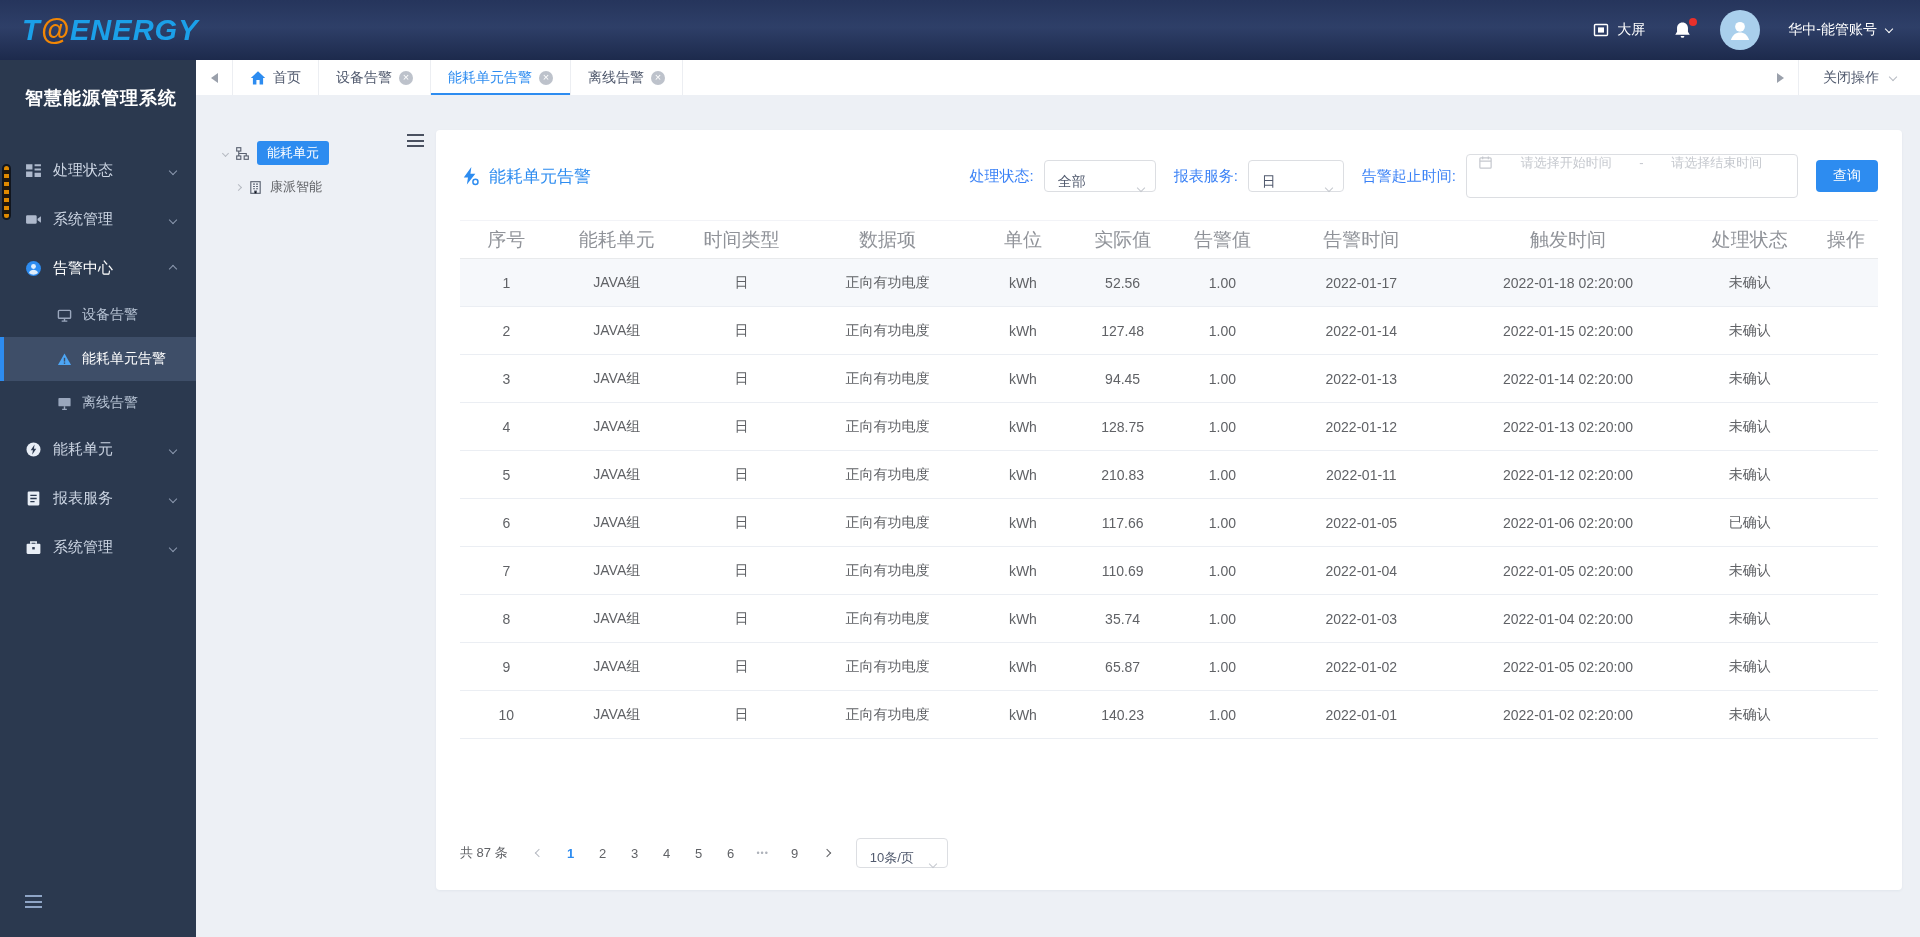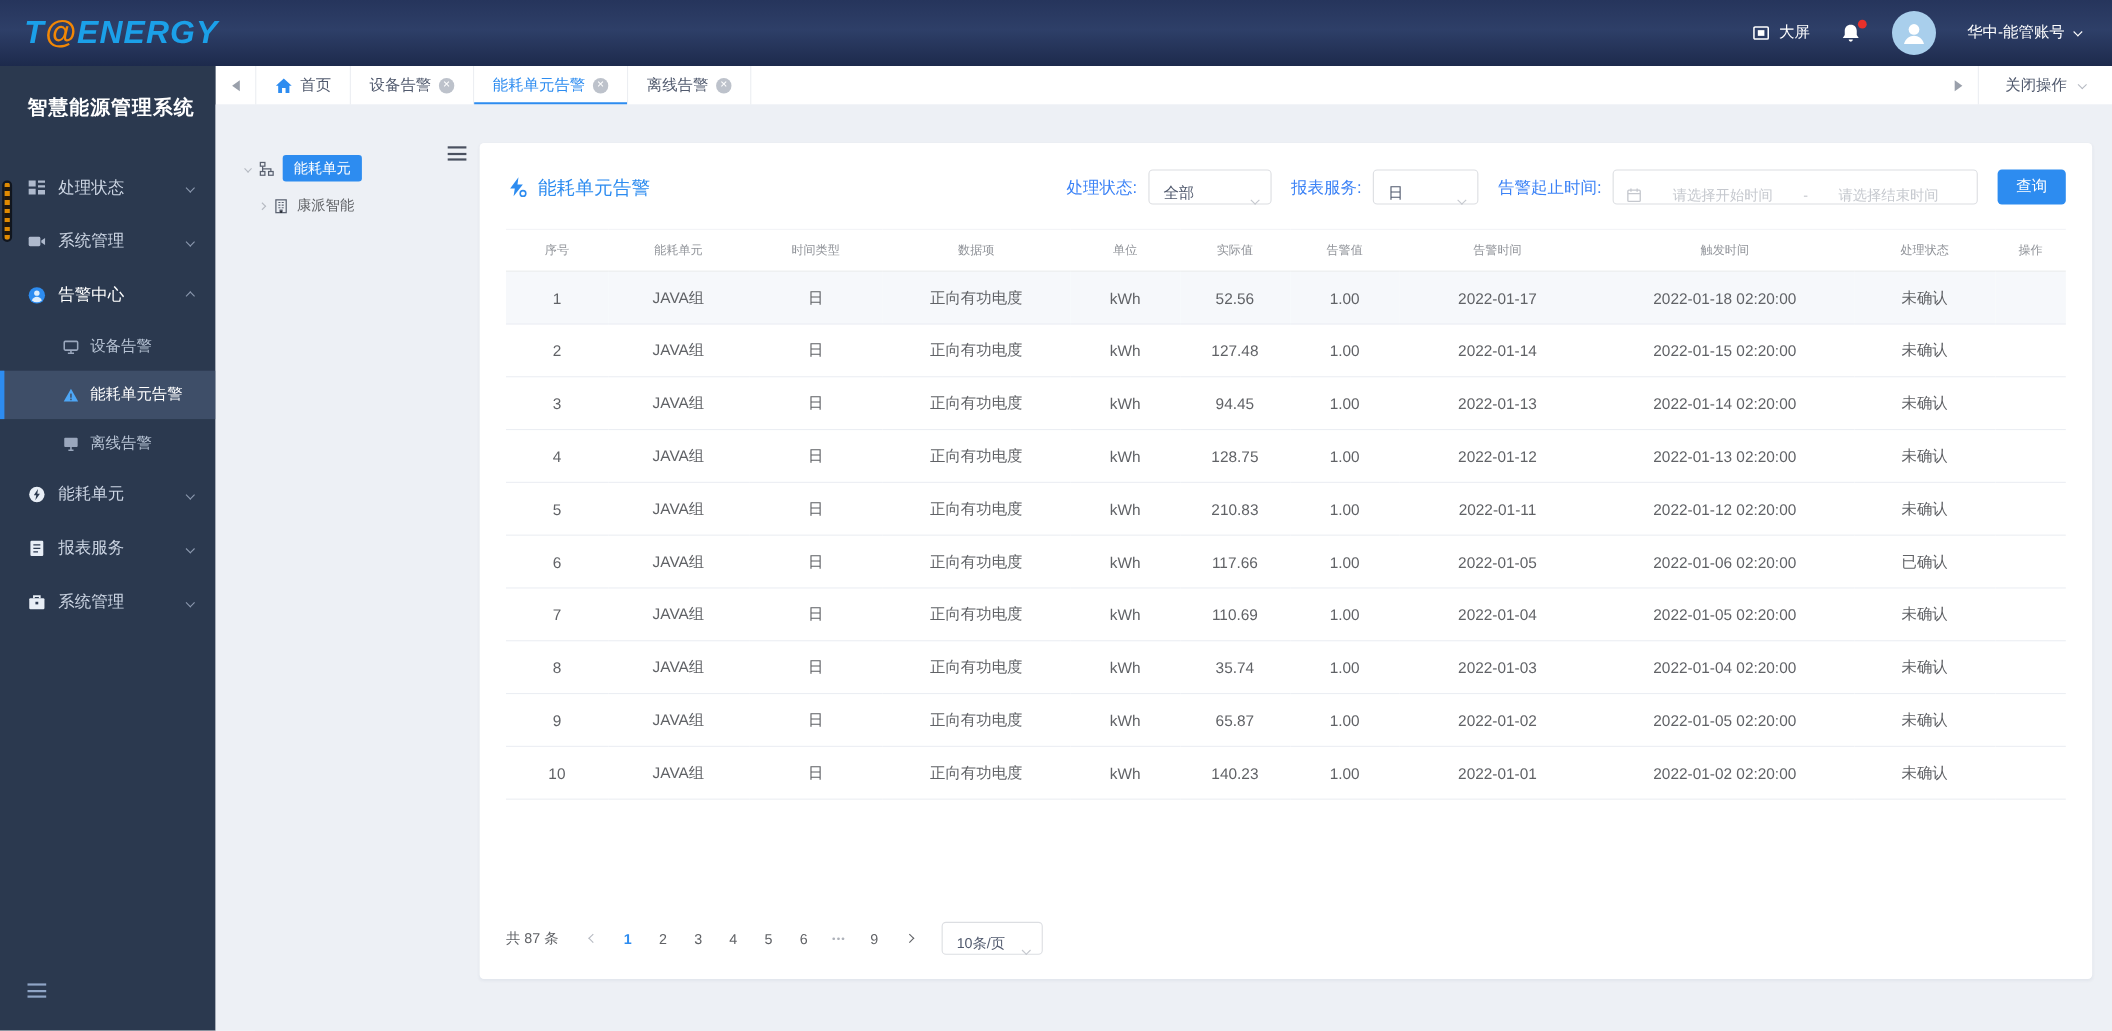--- a/index.html
+++ b/index.html
@@ -72,29 +72,29 @@
   
   .card{flex:1;background:#fff;border-radius:4px;margin:35px 18px 47px 0;display:flex;flex-direction:column;
     padding:0 24px;min-width:0;box-shadow:0 1px 3px rgba(20,40,80,.05);}
   .card-head{display:flex;align-items:center;margin-top:24px;flex:0 0 auto;}
   .panel-title{display:flex;align-items:center;gap:9px;color:#2d8cf0;font-size:17px;white-space:nowrap;}
   .filters{margin-left:auto;display:flex;align-items:center;gap:10px;}
   .f-label{color:#3b82f6;font-size:15px;white-space:nowrap;margin-left:8px;}
   .select{height:32px;min-width:112px;border:1px solid #dcdee2;border-radius:4px;background:#fff;display:flex;align-items:flex-end;justify-content:space-between;padding:0 11px 0 13px;font-size:14px;color:#515a6e;cursor:pointer;}
   .select .chev{color:#c5c8ce;width:6px;height:6px;margin-top:-3px;margin-left:14px;}
   .select.small{min-width:96px;}
-  .date-range{height:32px;width:332px;border:1px solid #dcdee2;border-radius:4px;display:flex;align-items:flex-end;padding:0 11px;gap:4px;color:#c5c8ce;background:#fff;}
+  .date-range{height:44px;width:332px;border:1px solid #dcdee2;border-radius:4px;display:flex;align-items:flex-start;padding:0 11px;gap:4px;color:#c5c8ce;background:#fff;}
   .date-range input{border:none;outline:none;flex:1;font-size:13px;color:#515a6e;text-align:center;min-width:0;font-family:inherit;background:transparent;}
   .date-range input::placeholder{color:#c5c8ce;}
   .range-sep{color:#c5c8ce;font-size:13px;}
   .btn-query{height:32px;padding:0 17px;background:#2d8cf0;border:none;border-radius:4px;color:#fff;font-size:14px;cursor:pointer;margin-left:8px;font-family:inherit;}
 
   
   .alarm-table{width:100%;border-collapse:collapse;margin-top:22px;flex:0 0 auto;}
-  .alarm-table th{height:38px;font-size:11px;font-weight:normal;color:#909399;border-top:1px solid #f2f3f7;border-bottom:1px solid #e8eaec;text-align:center;white-space:nowrap;}
+  .alarm-table th{height:38px;font-size:19px;font-weight:normal;color:#909399;border-top:1px solid #f2f3f7;border-bottom:1px solid #e8eaec;text-align:center;white-space:nowrap;}
   .alarm-table td{height:48px;font-size:14px;color:#606266;text-align:center;border-bottom:1px solid #ebeef3;white-space:nowrap;}
   .alarm-table tbody tr:first-child td{background:#f6f8fb;}
 
   
   .pagination{margin-top:auto;display:flex;align-items:center;margin-bottom:22px;gap:6px;color:#606266;font-size:13px;flex:0 0 auto;}
   .pg-total{margin-right:12px;white-space:nowrap;}
   .pg-arrow{width:26px;height:26px;display:flex;align-items:center;justify-content:center;cursor:pointer;color:#b6bac2;}
   .pg-arrow.next{color:#606266;}
   .pg-arrow .chev{width:6px;height:6px;}
   .chev.left{transform:rotate(135deg);}

